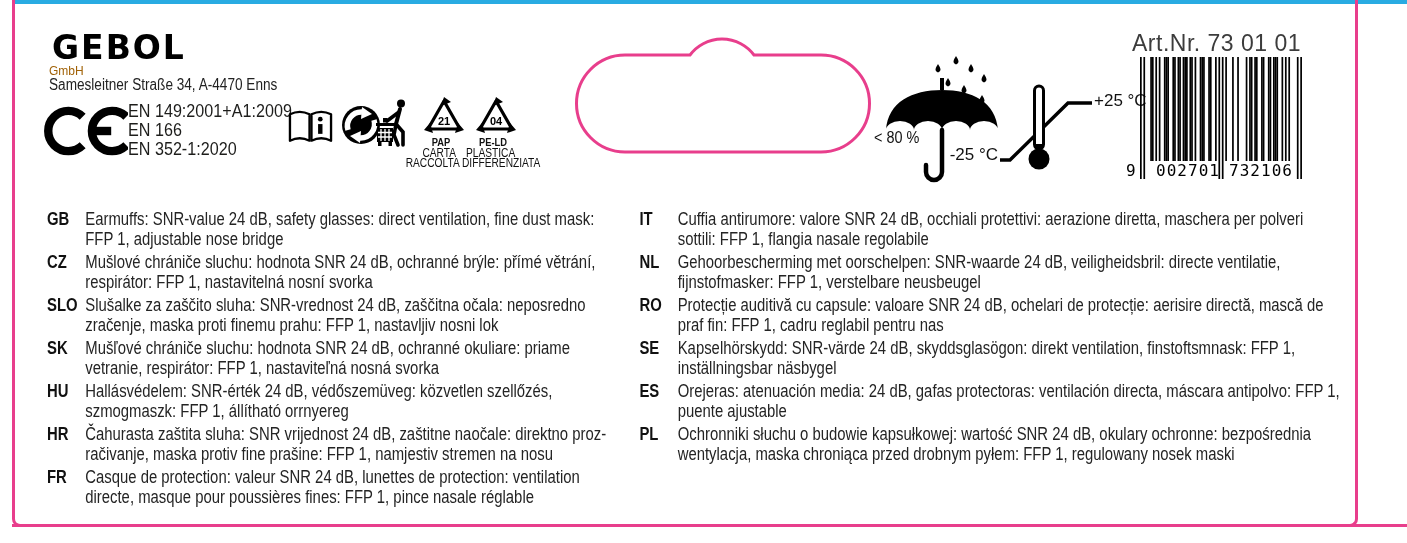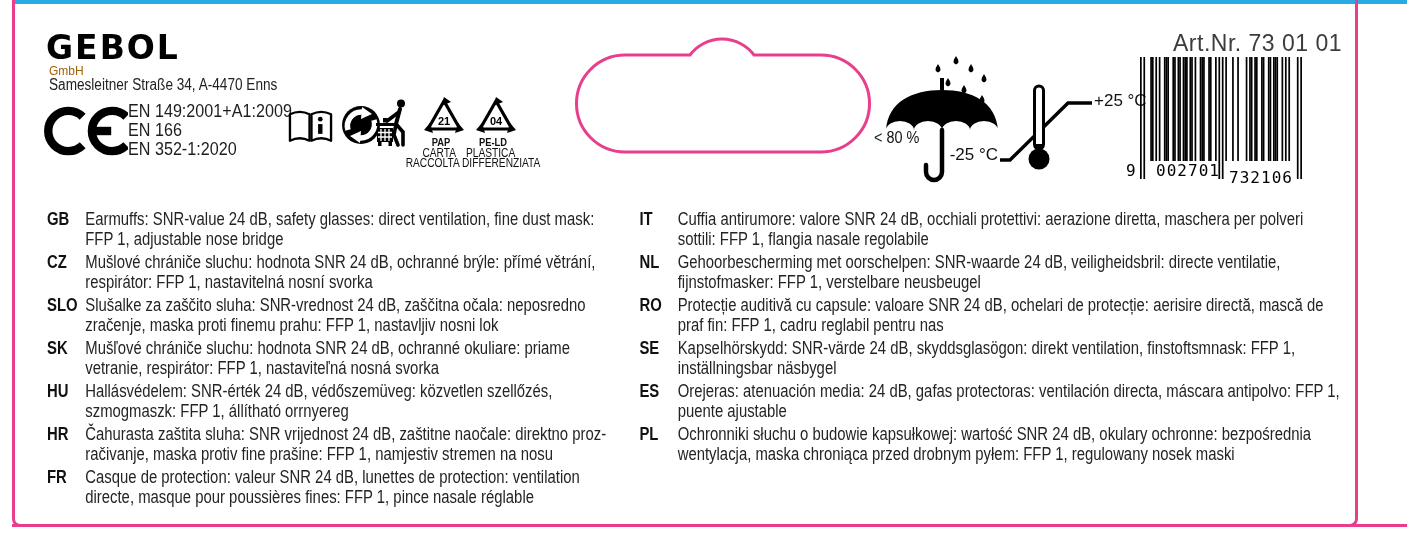--- a/index.html
+++ b/index.html
@@ -11,33 +11,33 @@
   .abs{position:absolute;}
   
   .blue-top{left:13px;top:0;width:1394px;height:4px;background:#29abe2;}
   .frame{left:12px;top:0;width:1340px;height:524px;
     border-left:3px solid #e83e8c;border-right:3px solid #e83e8c;border-bottom:3px solid #e83e8c;
     border-radius:0 0 8px 8px;}
   .bottom-line{left:12px;top:524px;width:1395px;height:3px;background:#e83e8c;}
   
   .cond{transform:scaleX(0.85);transform-origin:0 0;}
   
-  .logo{left:46px;top:28px;font-family:"DejaVu Sans",sans-serif;font-size:33px;font-weight:800;letter-spacing:2px;color:#000;}
+  .logo{left:52px;top:28px;font-family:"DejaVu Sans",sans-serif;font-size:33px;font-weight:800;letter-spacing:2px;color:#000;}
   .gmbh{left:49px;top:64px;font-size:12px;color:#a16207;}
   .address{left:49px;top:76px;font-size:16px;width:300px;color:#222;}
   
   .ce-svg{left:44px;top:104px;}
   .standards{left:128px;top:101px;font-size:19px;line-height:19px;width:250px;color:#1d1d1b;}
   
   .cap{font-size:11px;text-align:center;color:#111;}
   .cap-b{font-weight:bold;}
   
   .storage-label{font-size:17px;color:#111;}
   
-  .artnr{left:1132px;top:30px;font-size:23px;letter-spacing:0.5px;color:#3c3c3c;margin-left:41px;}
+  .artnr{left:1132px;top:30px;font-size:23px;letter-spacing:0.5px;color:#3c3c3c;}
   .barcode{left:1140px;top:57px;width:164px;height:128px;}
   .bc-digit{position:absolute;font-family:"DejaVu Sans Mono",monospace;font-size:16px;color:#000;letter-spacing:1px;}
   
   .langs{left:47px;top:209px;width:1538px;}
   .lang-grid{display:grid;grid-template-columns:697px 841px;}
   .lang-entry{display:grid;grid-template-columns:45px 1fr;margin-bottom:3px;padding-right:17px;}
   .lang-code{font-weight:bold;font-size:17.5px;line-height:20px;color:#111;}
   .lang-text{margin:0;font-size:17.5px;line-height:20px;color:#242424;}
 </style>
 </head>
@@ -191,21 +191,21 @@
       <rect x="134.69" y="0" width="1.705" height="104" fill="#000"></rect>
       <rect x="136.40" y="0" width="1.705" height="104" fill="#000"></rect>
       <rect x="141.51" y="0" width="1.705" height="104" fill="#000"></rect>
       <rect x="144.93" y="0" width="1.705" height="104" fill="#000"></rect>
       <rect x="148.34" y="0" width="1.705" height="104" fill="#000"></rect>
       <rect x="156.86" y="0" width="1.705" height="122" fill="#000"></rect>
       <rect x="160.27" y="0" width="1.705" height="122" fill="#000"></rect>
     </svg>
   <span class="bc-digit" style="left:-14px;top:104px;">9</span>
   <span class="bc-digit" style="left:14px;top:104px;width:68px;text-align:center;">002701</span>
-  <span class="bc-digit" style="left:87px;top:111px;width:68px;text-align:center;">732106</span>
+  <span class="bc-digit" style="left:87px;top:104px;width:68px;text-align:center;">732106</span>
 </div>
 
 <div class="abs langs cond">
   <div class="lang-grid">
 
     <div class="lang-entry">
       <span class="lang-code">GB</span>
       <p class="lang-text">Earmuffs: SNR-value 24 dB, safety glasses: direct ventilation, fine dust mask: FFP 1, adjustable nose bridge</p>
     </div>
     <div class="lang-entry">

